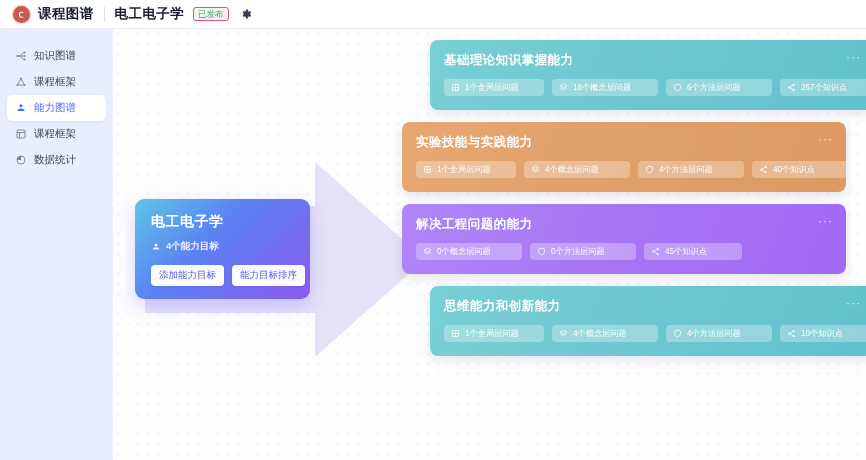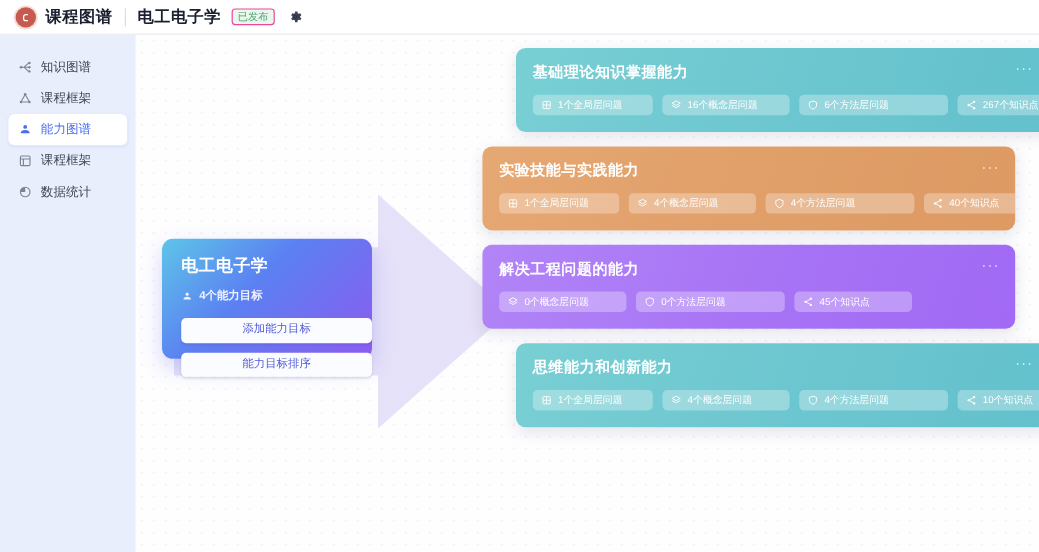--- a/index.html
+++ b/index.html
@@ -101,21 +101,21 @@
     padding: 14px 0 0 16px;
     color: #fff;
     z-index: 3;
   }
   .cc-title { font-size: 14px; font-weight: 700; letter-spacing: .5px; }
   .cc-sub {
     margin-top: 9px; font-size: 9.5px; color: #f0f1ff;
     display: flex; align-items: center; gap: 5px; font-weight: bold;
   }
   .cc-sub .ico { width: 10px; height: 10px; display:flex; align-items:center; justify-content:center; }
-  .cc-btns { margin-top: 12px; display: flex; gap: 8px; flex-direction: column; }
+  .cc-btns { margin-top: 12px; display: flex; gap: 8px; }
   .cc-btn {
     background: #fbfcff; color: #4f5ad6;
     font-size: 9.5px; border-radius: 4px;
     padding: 5px 8px 6px 8px; line-height: 1;
     border: none; cursor: pointer;
     box-shadow: 0 1px 2px rgba(40,40,90,.12);
     font-family: inherit;
   }
 
   
@@ -146,21 +146,21 @@
     height: 17px; border-radius: 4px;
     display: flex; align-items: center; gap: 5px;
     padding: 0 7px;
     font-size: 8.2px; color: #ffffff;
     background: rgba(255,255,255,.30);
     cursor: pointer; flex: 0 0 auto;
     white-space: nowrap;
   }
   .chip.w1 { width: 100px; }
   .chip.w2 { width: 106px; }
-  .chip.w3 { width: 124px; }
+  .chip.w3 { width: 106px; }
   .chip.w4 { width: 98px; }
   .chip .ico { width: 9px; height: 9px; flex: 0 0 9px; display:flex; align-items:center; justify-content:center; }
   .chip .ico svg { display: block; }
 </style>
 </head>
 <body>
 
 <div id="app">
 
   <div id="header">

